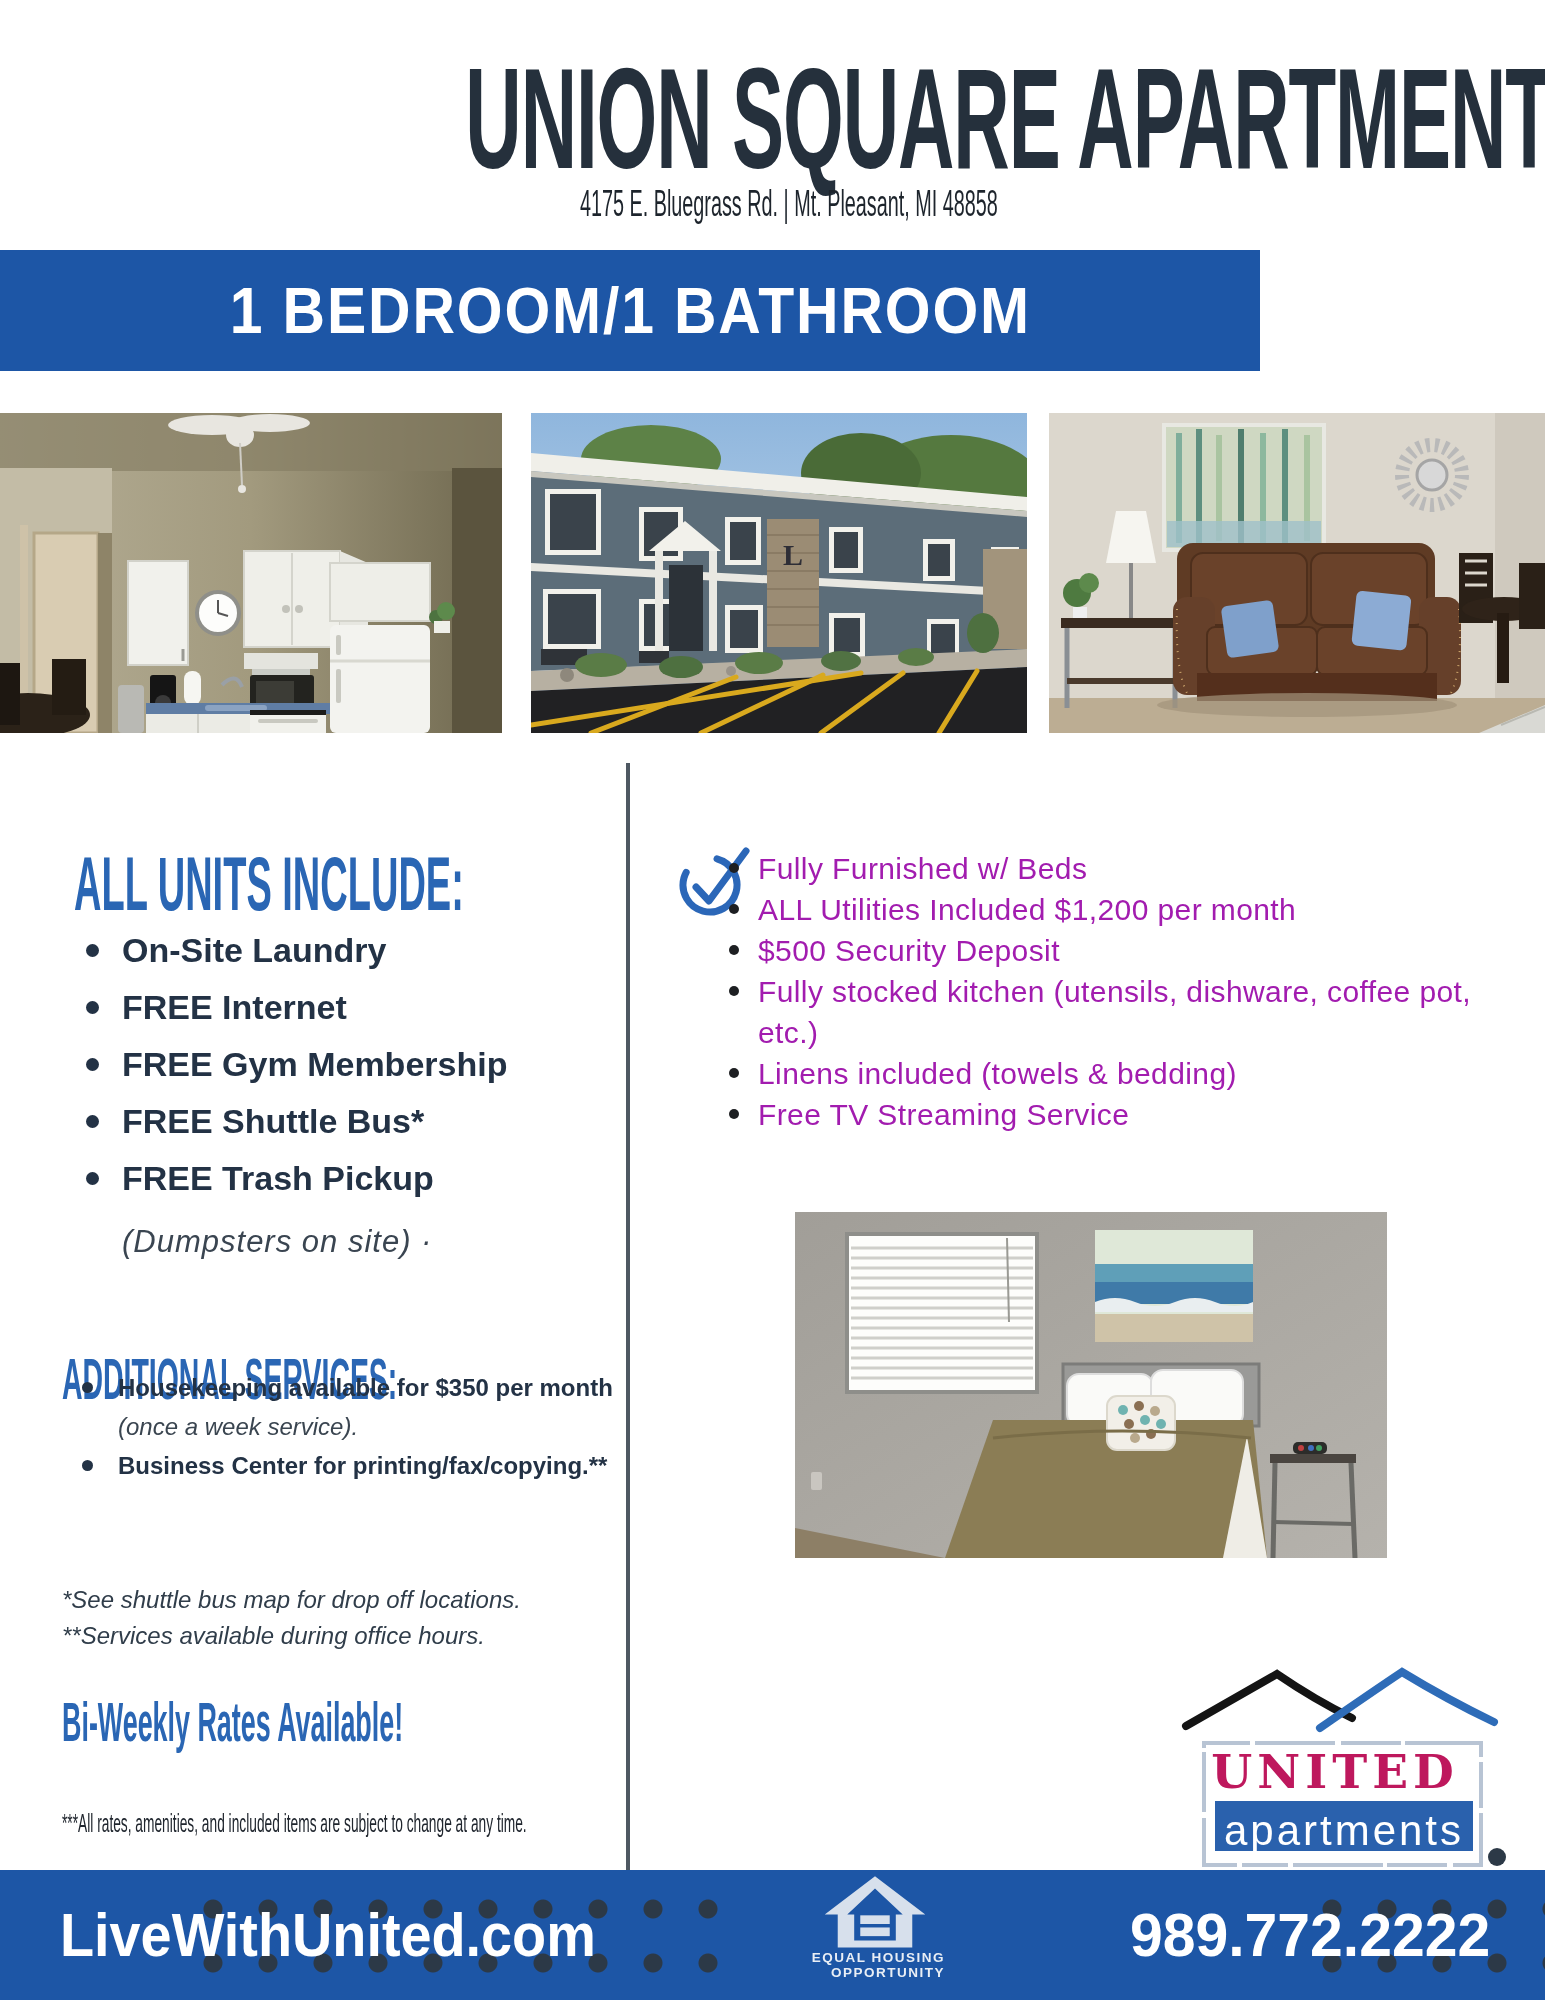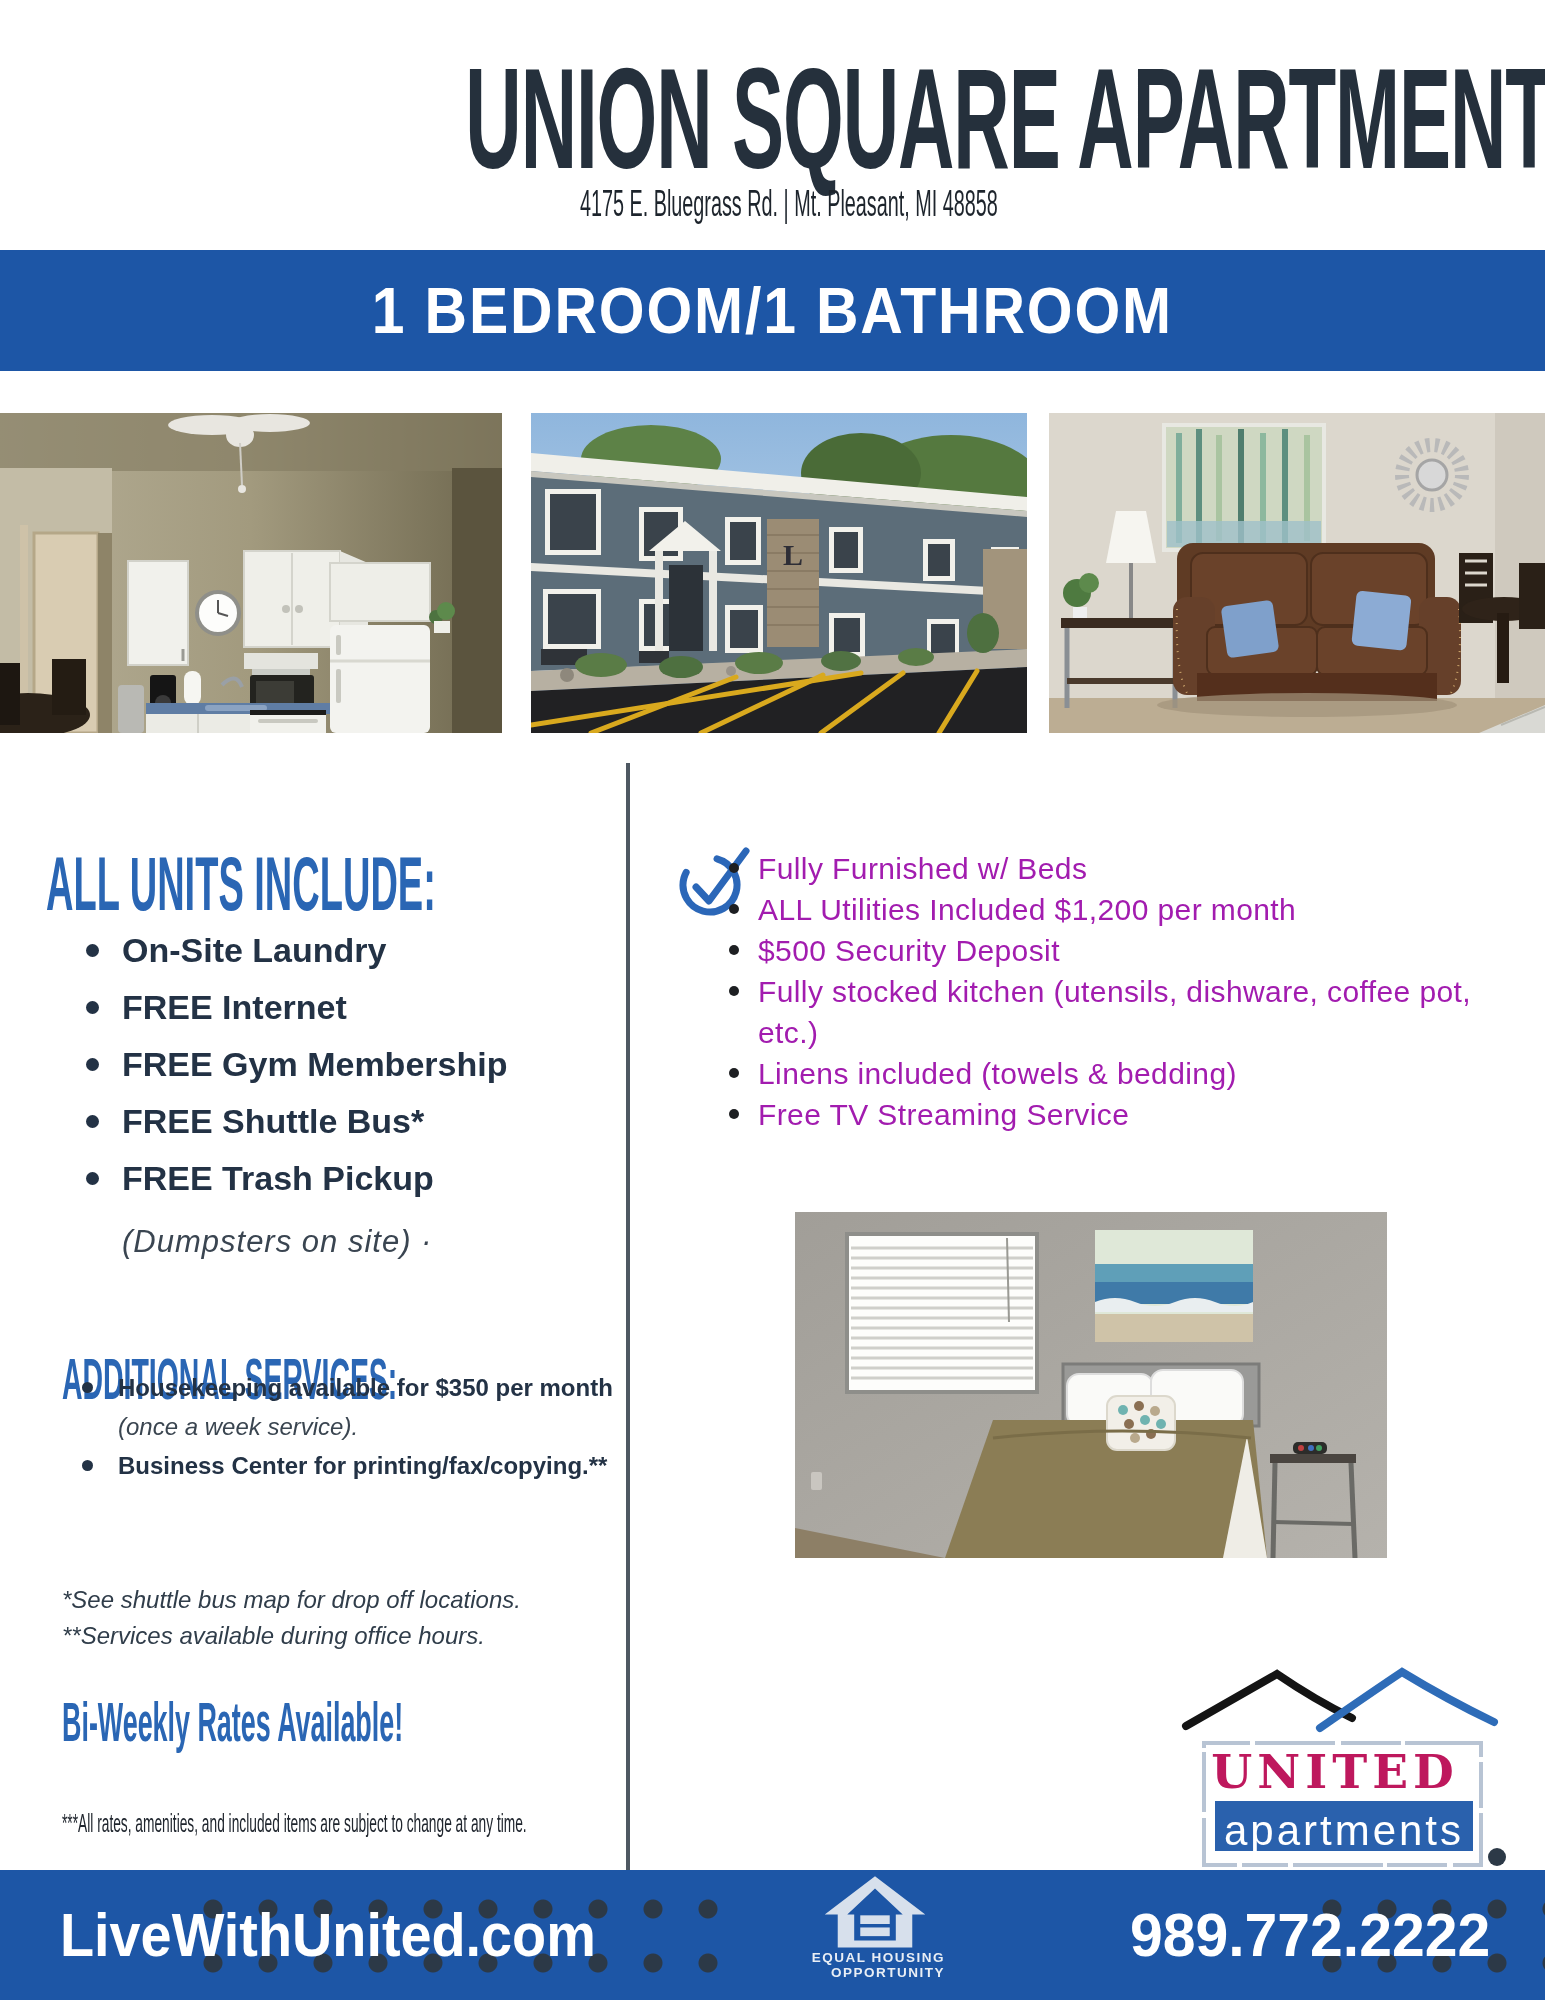--- a/index.html
+++ b/index.html
@@ -9,40 +9,40 @@
 
   
   .title{position:absolute;top:48px;left:0;width:1545px;text-align:center;
          font-size:142px;font-weight:bold;color:#25303c;line-height:1;}
   .title .cond{transform:scaleX(.55);transform-origin:50% 50%;letter-spacing:-2px;}
   .address{position:absolute;top:186px;left:16px;width:1545px;text-align:center;
            font-size:36px;color:#1d242c;line-height:1;}
   .address .cond{transform:scaleX(.55);transform-origin:50% 50%;}
 
   
-  .banner{position:absolute;top:250px;left:0;width:1545px;height:121px;background:#1d56a6;
+  .banner{position:absolute;top:250px;left:0;width:1260px;height:121px;background:#1d56a6;
           display:flex;align-items:center;justify-content:center;}
   .banner span{color:#fff;font-size:64px;font-weight:bold;letter-spacing:2px;
                transform:scaleX(.92);transform-origin:50% 50%;white-space:nowrap;display:inline-block;}
 
   
   .photo{position:absolute;top:413px;height:320px;overflow:hidden;}
   .photo svg,.photo-lg svg{display:block;width:100%;height:100%;}
   #photo-kitchen{left:0;width:502px;}
   #photo-exterior{left:531px;width:496px;}
   #photo-living{left:1049px;width:496px;}
   .photo-lg{position:absolute;left:795px;top:1212px;width:592px;height:346px;overflow:hidden;}
 
   
   .divider{position:absolute;left:626px;top:763px;width:4px;height:1107px;background:#4e5862;}
 
   
   .h-blue{position:absolute;color:#2a66b4;font-weight:bold;line-height:1;}
   .h-blue .cond{transform-origin:0 50%;}
-  #includes-heading{left:46px;top:846px;font-size:76px;}
+  #includes-heading{left:74px;top:846px;font-size:76px;}
   #includes-heading .cond{transform:scaleX(.5);}
   #services-heading{left:62px;top:1303px;font-size:58px;margin-top:47px;}
   #services-heading .cond{transform:scaleX(.49);}
   #rates-heading{left:62px;top:1694px;font-size:56px;}
   #rates-heading .cond{transform:scaleX(.48);}
 
   ul{list-style:none;margin:0;padding:0;}
 
   
   #includes-list{position:absolute;left:70px;top:922px;width:545px;}

